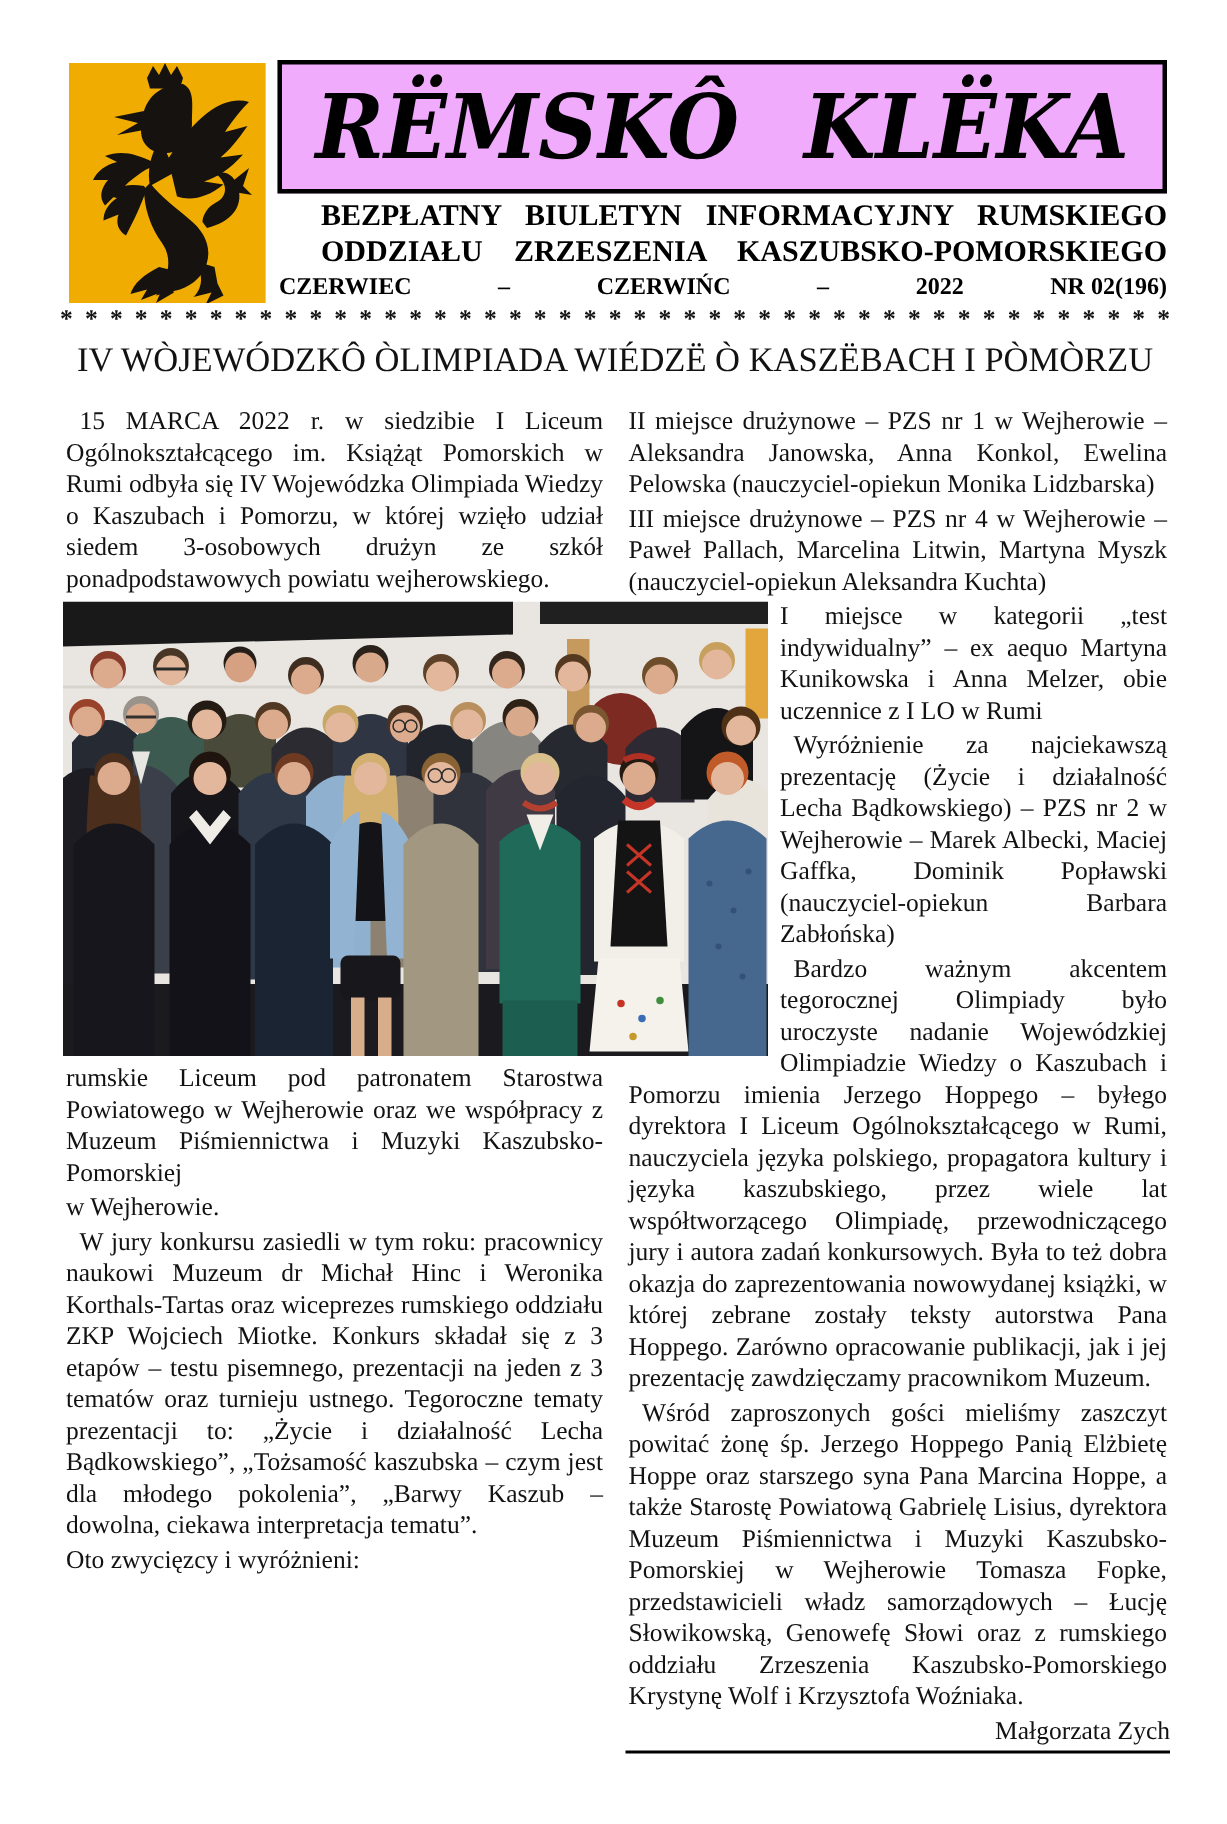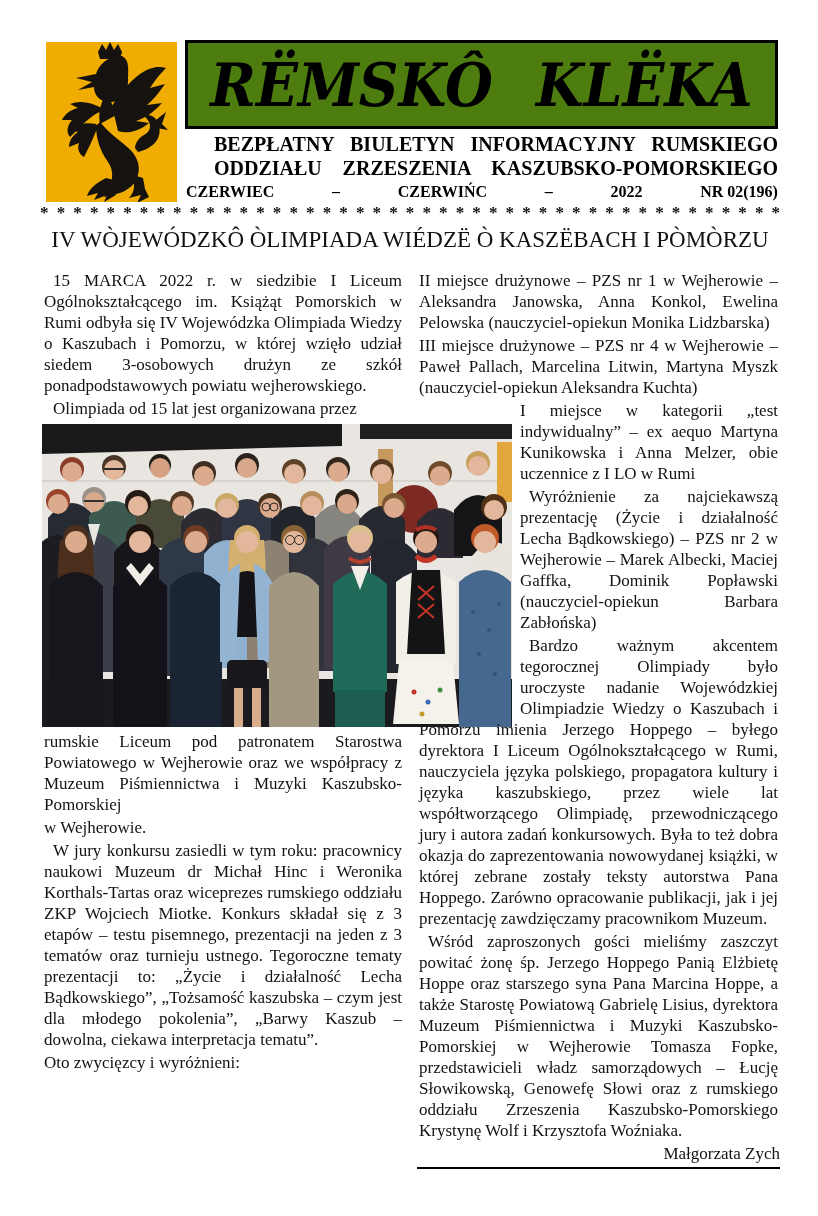--- a/index.html
+++ b/index.html
@@ -6,21 +6,21 @@
   html,body{margin:0;padding:0;}
   body{
     width:818px;height:1216px;background:#ffffff;position:relative;
     font-family:"Liberation Serif","DejaVu Serif",serif;color:#121212;
     -webkit-font-smoothing:antialiased;overflow:hidden;
   }
   .abs{position:absolute;}
   
   #emblem{left:46px;top:42px;width:131px;height:160px;background:#f0ac00;}
   #emblem svg{display:block;width:100%;height:100%;}
-  #banner{left:185px;top:40px;width:593px;height:89px;background:#4d7c0f;
+  #banner{left:185px;top:40px;width:593px;height:89px;background:#f0abfc;
     border:3px solid #000;box-sizing:border-box;display:flex;align-items:center;justify-content:center;}
   #masthead-title{
     font-family:"DejaVu Serif",serif;font-style:italic;font-weight:bold;
     font-size:55px;line-height:1;white-space:nowrap;word-spacing:24px;letter-spacing:0px;
     transform:scaleY(1.08);color:#000;}
   #subhead{left:186px;top:132px;width:592px;font-weight:bold;font-size:20px;line-height:24px;color:#000;}
   .jline{text-align:justify;text-align-last:justify;margin-left:28px;}
   #date-line{display:flex;justify-content:space-between;font-weight:bold;font-size:16px;line-height:24px;}
   #stars{left:40px;top:203px;width:740px;height:21px;overflow:hidden;
     font-weight:bold;font-size:17px;text-align:justify;text-align-last:justify;}
@@ -84,21 +84,20 @@
       <span>NR 02(196)</span>
     </div>
 </div>
 
 <div class="abs" id="stars">* * * * * * * * * * * * * * * * * * * * * * * * * * * * * * * * * * * * * * * * * * * * *</div>
 
 <div class="abs" id="headline">IV WÒJEWÓDZKÔ ÒLIMPIADA WIÉDZË Ò KASZËBACH I PÒMÒRZU</div>
 
 <div class="abs col" id="col-left">
   <p class="ind">15 MARCA 2022 r. w siedzibie I Liceum Ogólnokształcącego im. Książąt Pomorskich w Rumi odbyła się IV Wojewódzka Olimpiada Wiedzy o Kaszubach i Pomorzu, w której wzięło udział siedem 3-osobowych drużyn ze szkół ponadpodstawowych powiatu wejherowskiego.</p>
-  <p class="ind">Olimpiada od 15 lat jest organizowana przez</p>
 
   <figure id="photo-fig" style="margin:5px 0 4px 0;">
     <svg viewBox="0 0 470 303" aria-hidden="true">
 
       <rect width="470" height="303" fill="#e9e6e2"></rect>
       <rect y="56" width="470" height="2" fill="#d7d3cd"></rect>
       <path d="M0 0 H300 V22 L0 30 Z" fill="#191919"></path>
       <rect x="318" width="152" height="15" fill="#202020"></rect>
       <rect x="336" y="25" width="15" height="80" fill="#c69a5e"></rect>
       <circle cx="372" cy="85" r="24" fill="#7c2a22"></circle>

